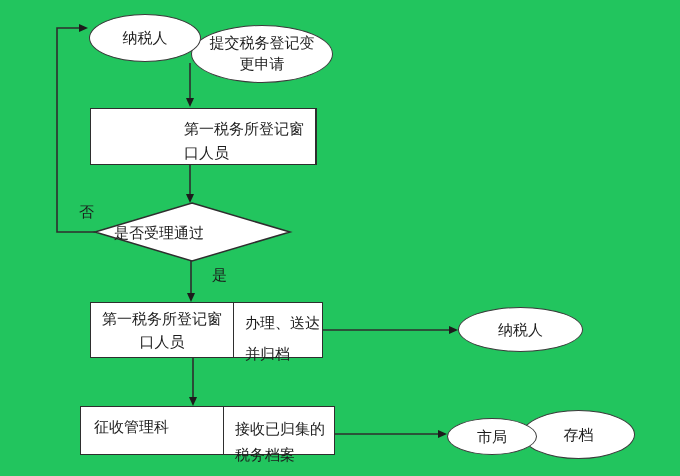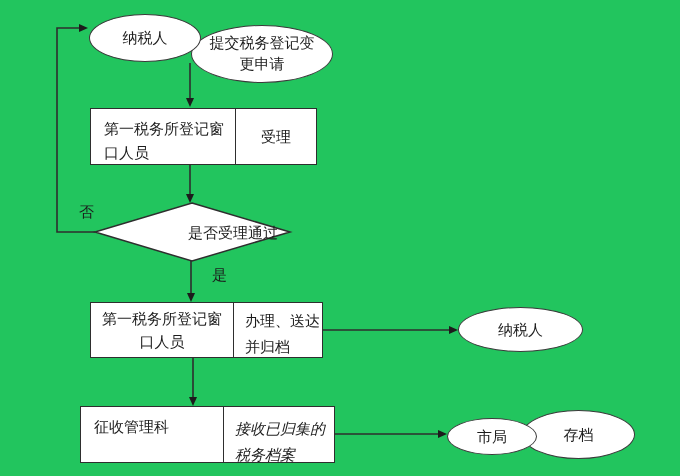--- a/index.html
+++ b/index.html
@@ -24,35 +24,35 @@
   }
   .lbl{position:absolute;font-size:15px;line-height:18px;z-index:5;}
   #connectors{position:absolute;left:0;top:0;z-index:3;pointer-events:none;}
   
   #rect-accept{left:90px;top:108px;width:227px;height:57px;}
   #rect-accept .cell-left{width:145px;padding:8px 4px 0 13px;line-height:24px;}
   #rect-accept .cell-right{display:flex;align-items:center;justify-content:center;}
   
   #rect-handle{left:90px;top:302px;width:233px;height:56px;}
   #rect-handle .cell-left{width:143px;padding:5px 0 0 0;text-align:center;line-height:23px;}
-  #rect-handle .cell-right{padding:5px 0 0 11px;line-height:26px;}
+  #rect-handle .cell-right{padding:5px 0 0 11px;line-height:31px;}
   
-  #rect-collect{left:80px;top:406px;width:255px;height:57px;}
+  #rect-collect{left:80px;top:406px;width:255px;height:49px;}
   #rect-collect .cell-left{width:143px;padding:9px 4px 0 13px;}
-  #rect-collect .cell-right{padding:9px 0 0 11px;line-height:26px;font-style:italic;}
+  #rect-collect .cell-right{padding:9px 0 0 11px;line-height:26px;}
   
   #ellipse-taxpayer-top{left:89px;top:14px;width:112px;height:48px;z-index:2;}
   #ellipse-submit{left:191px;top:25px;width:142px;height:58px;z-index:1;line-height:21px;}
   #ellipse-taxpayer-right{left:458px;top:307px;width:125px;height:45px;z-index:1;}
   #ellipse-city{left:447px;top:418px;width:90px;height:37px;z-index:2;}
   #ellipse-archive{left:522px;top:410px;width:113px;height:49px;z-index:1;}
   
   #label-no{left:79px;top:203px;}
   #label-yes{left:212px;top:266px;}
-  #diamond-label{left:138px;top:224px;width:140px;text-align:right;z-index:4;}
+  #diamond-label{left:114px;top:224px;width:140px;text-align:left;z-index:4;}
 </style>
 </head>
 <body>
 
 <div id="canvas">
 
   <svg id="connectors" width="680" height="476" viewBox="0 0 680 476">
     <g stroke="#2e2e2e" stroke-width="1.6" fill="none">
 
       <path d="M190,63 L190,99"></path>
@@ -82,21 +82,20 @@
     </g>
   </svg>
 
   <div class="node ellipse" id="ellipse-taxpayer-top">纳税人</div>
   <div class="node ellipse" id="ellipse-submit">提交税务登记变
 更申请</div>
 
   <div class="node rect" id="rect-accept">
     <div class="cell-left">第一税务所登记窗
 口人员</div>
-    <div class="cell-right">受理</div>
   </div>
 
   <div class="lbl" id="diamond-label">是否受理通过</div>
   <div class="lbl" id="label-no">否</div>
   <div class="lbl" id="label-yes">是</div>
 
   <div class="node rect" id="rect-handle">
     <div class="cell-left">第一税务所登记窗
 口人员</div>
     <div class="cell-right">办理、送达

